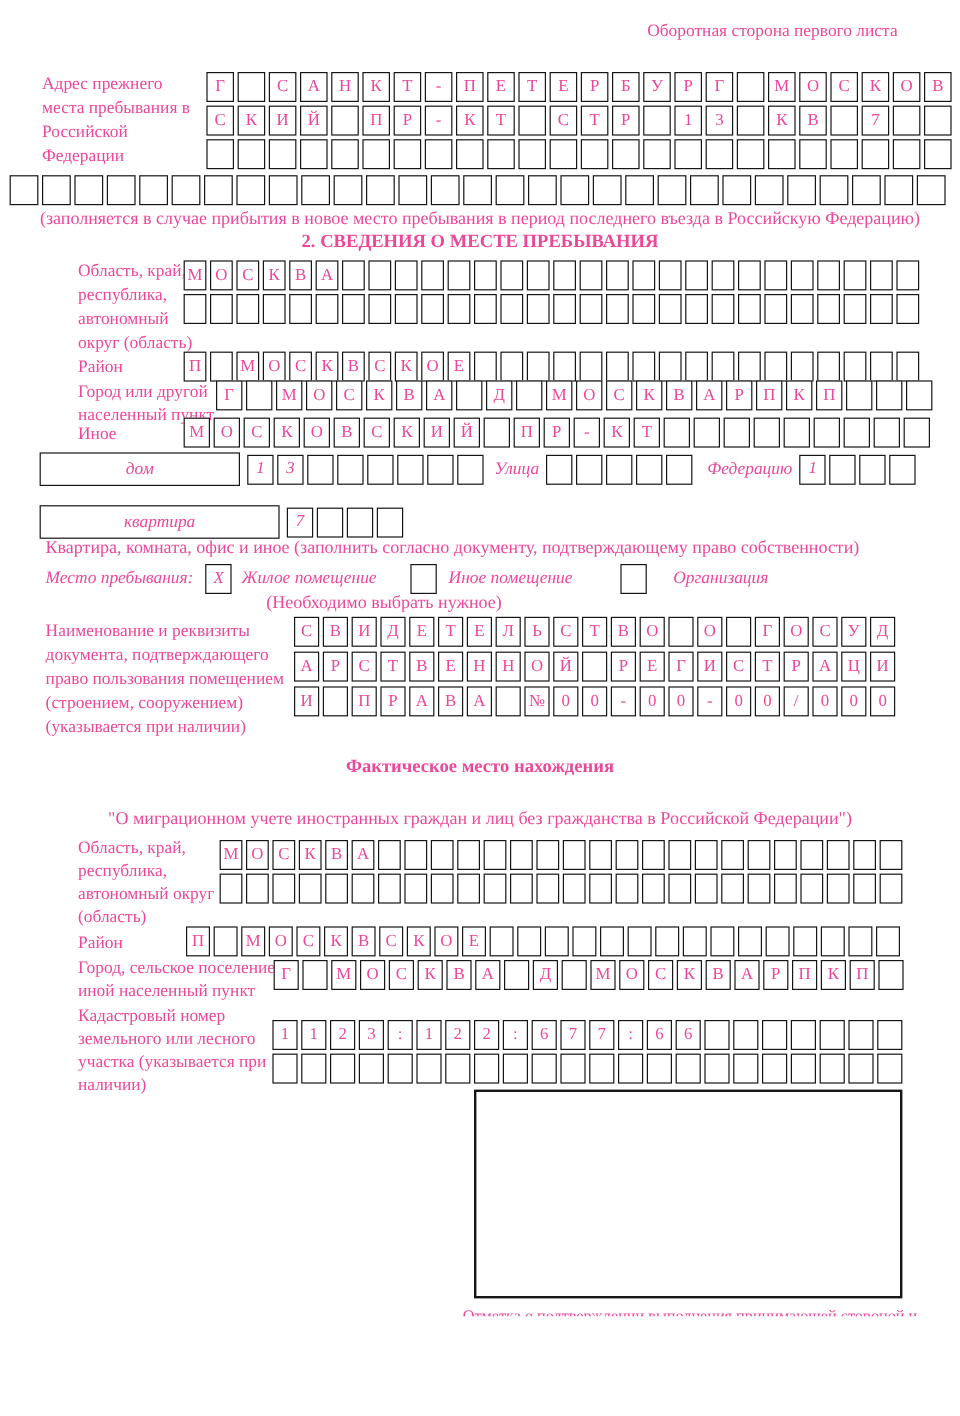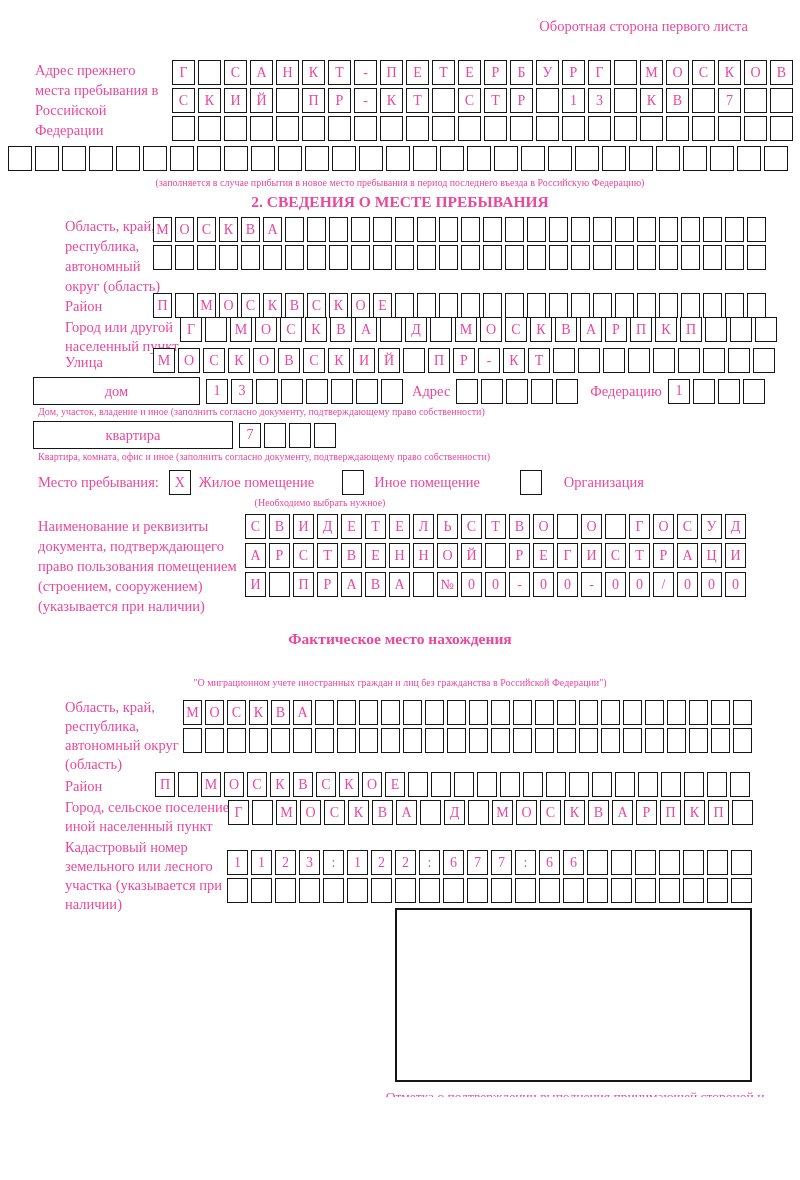--- a/index.html
+++ b/index.html
@@ -3,42 +3,42 @@
 <meta charset="utf-8">
 <style>
   html,body{margin:0;padding:0;background:#ffffff;}
   .page{
     position:relative;width:800px;height:1097px;background:#fff;
     font-family:"Liberation Serif","DejaVu Serif",serif;color:#ec4899;overflow:hidden;
   }
   .abs{position:absolute;}
   .label{font-size:14.5px;line-height:20px;}
   .lh19{line-height:19px;}
-  .note{font-size:10px;line-height:16px;}
+  .note{font-size:15px;line-height:16px;}
   .title{font-weight:bold;font-size:15.5px;text-align:center;width:100%;}
   .center{text-align:center;}
   .cells{display:flex;gap:3px;}
   .rowstack{display:flex;flex-direction:column;gap:3px;}
   .cells .cell{
     box-sizing:border-box;height:25px;border:1.6px solid #161616;background:#fff;
     display:flex;align-items:center;justify-content:center;
     font-size:14px;line-height:1;flex:none;
   }
   .cw19 .cell{width:19px;} .cw20 .cell{width:20px;} .cw21 .cell{width:21px;}
   .cw22 .cell{width:22px;} .cw23 .cell{width:23px;} .cw24 .cell{width:24px;}
   .widebox{
     box-sizing:border-box;border:1.6px solid #161616;height:28px;background:#fff;
     display:flex;align-items:center;justify-content:center;font-size:14.5px;flex:none;
   }
   .inline-label{font-size:14.5px;display:flex;align-items:center;white-space:nowrap;}
   .checkbox{
     box-sizing:border-box;width:22px;height:25px;border:1.6px solid #161616;background:#fff;
     display:flex;align-items:center;justify-content:center;font-size:14px;flex:none;
   }
-  .flexrow{display:flex;align-items:center;}
+  .flexrow{display:flex;align-items:center;font-style:italic;}
   .stampbox{box-sizing:border-box;border:2px solid #161616;background:#fff;}
 </style>
 </head>
 <body>
 
 <div class="page">
 
   <div class="abs label" style="top:16px;right:52px;">Оборотная сторона первого листа</div>
 
   <div class="abs label" style="top:60px;left:35px;width:137px;">Адрес прежнего места пребывания в Российской Федерации</div>
@@ -274,21 +274,21 @@
       <div class="cell">А</div>
       <div class="cell">Р</div>
       <div class="cell">П</div>
       <div class="cell">К</div>
       <div class="cell">П</div>
       <div class="cell"></div>
       <div class="cell"></div>
       <div class="cell"></div>
     </div>
 
-  <div class="abs label" style="top:352px;left:65px;">Улица</div>
+  <div class="abs label" style="top:352px;left:65px;">Иное</div>
   <div class="abs cells cw22" style="top:348px;left:153px;">
       <div class="cell">М</div>
       <div class="cell">О</div>
       <div class="cell">С</div>
       <div class="cell">К</div>
       <div class="cell">О</div>
       <div class="cell">В</div>
       <div class="cell">С</div>
       <div class="cell">К</div>
       <div class="cell">И</div>
@@ -315,37 +315,36 @@
     <div class="cells cw22" style="margin-left:6px;">
         <div class="cell">1</div>
         <div class="cell">3</div>
         <div class="cell"></div>
         <div class="cell"></div>
         <div class="cell"></div>
         <div class="cell"></div>
         <div class="cell"></div>
         <div class="cell"></div>
       </div>
-    <div class="inline-label" style="margin-left:9px;">Адрес</div>
+    <div class="inline-label" style="margin-left:9px;">Улица</div>
     <div class="cells cw22" style="margin-left:6px;">
         <div class="cell"></div>
         <div class="cell"></div>
         <div class="cell"></div>
         <div class="cell"></div>
         <div class="cell"></div>
       </div>
     <div class="inline-label" style="margin-left:12px;">Федерацию</div>
     <div class="cells cw22" style="margin-left:6px;">
         <div class="cell">1</div>
         <div class="cell"></div>
         <div class="cell"></div>
         <div class="cell"></div>
       </div>
   </div>
-  <div class="abs note" style="top:404px;left:38px;">Дом, участок, владение и иное (заполнить согласно документу, подтверждающему право собственности)</div>
 
   <div class="abs flexrow" style="top:421px;left:33px;align-items:center;">
     <div class="widebox" style="width:200px;">квартира</div>
     <div class="cells cw22" style="margin-left:6px;">
         <div class="cell">7</div>
         <div class="cell"></div>
         <div class="cell"></div>
         <div class="cell"></div>
       </div>
   </div>

